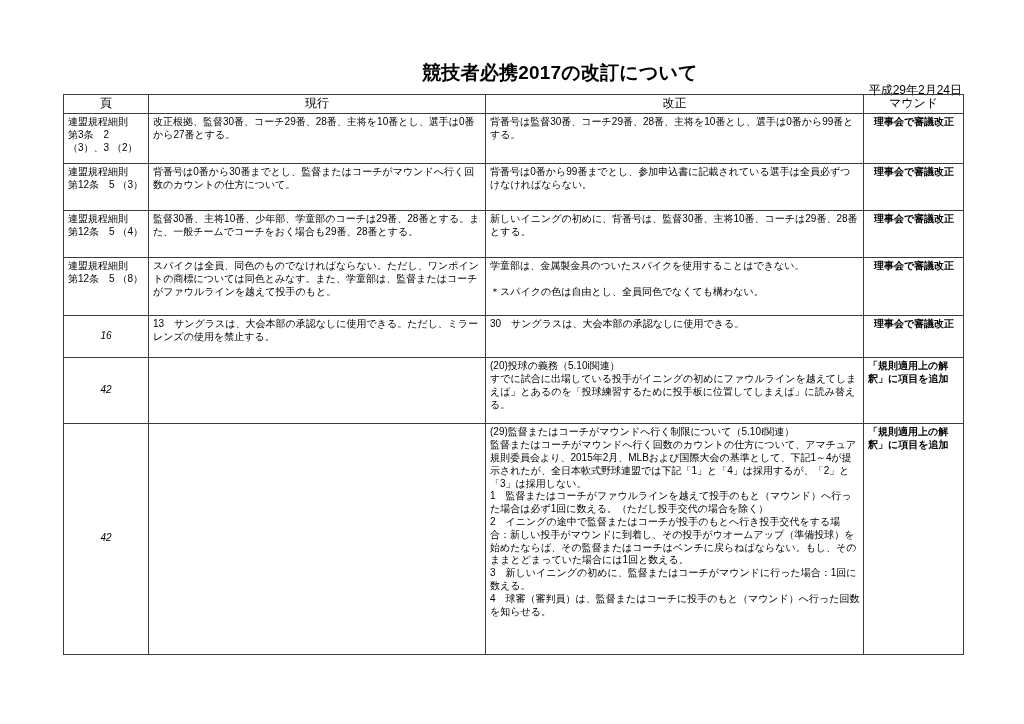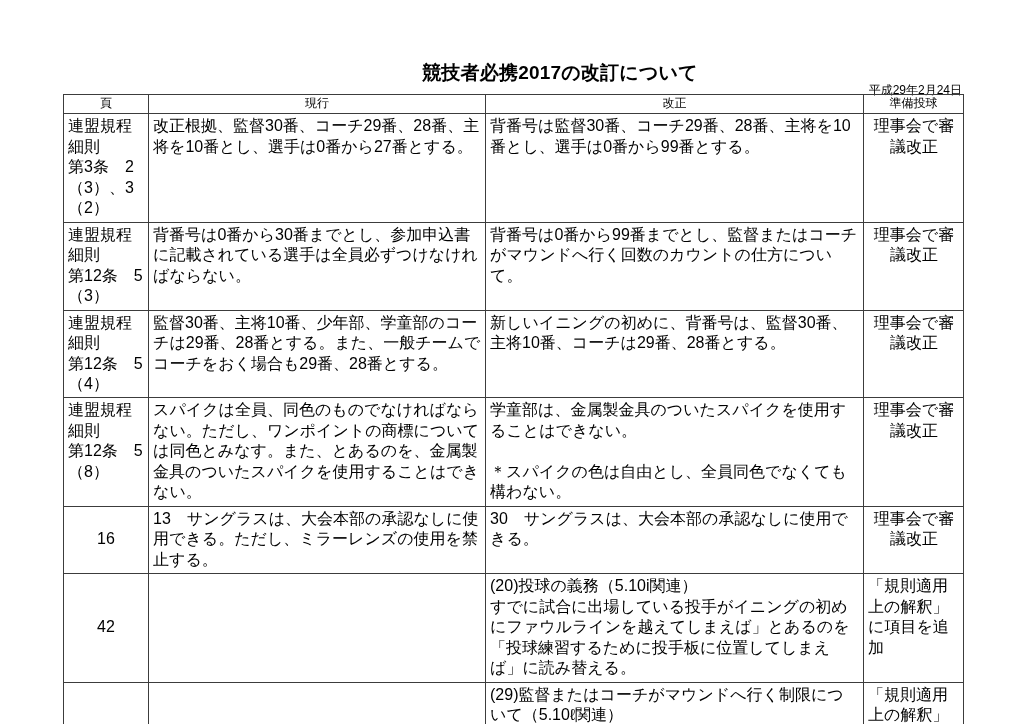--- a/index.html
+++ b/index.html
@@ -47,21 +47,21 @@
     top: 94px;
     width: 900px;
     border-collapse: collapse;
     table-layout: fixed;
   }
   table.revision-table th,
   table.revision-table td {
     border: 1px solid #3c3c3c;
     vertical-align: top;
     padding: 2px 3px 3px 4px;
-    font-size: 16px;
+    font-size: 10px;
     line-height: 1.28;
     word-break: break-all;
   }
   table.revision-table th {
     text-align: center;
     font-weight: normal;
     font-size: 12px;
     padding: 1px 2px 2px 2px;
     vertical-align: middle;
     height: 15px;
@@ -74,29 +74,31 @@
   td.page-cell {
     text-align: left;
     vertical-align: top;
     white-space: pre-line;
     padding-left: 5px;
   }
   td.page-cell.num {
     text-align: center;
     vertical-align: middle;
     padding-left: 3px;
+    font-style: italic;
   }
   td.body-cell {
     white-space: pre-line;
   }
   td.basis-cell {
     vertical-align: middle;
     text-align: left;
     white-space: pre-line;
     line-height: 1.3;
+    font-weight: bold;
   }
   td.basis-cell.center {
     text-align: center;
   }
   .empty-cell { }
   .tall-a { height: 44px; }
   .tall-b { height: 41px; }
   .tall-c { height: 41px; }
   .tall-d { height: 52px; }
   .tall-e { height: 36px; }
@@ -116,50 +118,50 @@
       <col class="c-page">
       <col class="c-cur">
       <col class="c-rev">
       <col class="c-basis">
     </colgroup>
     <thead>
       <tr>
         <th>頁</th>
         <th>現行</th>
         <th>改正</th>
-        <th>準備投球</th>
+        <th>マウンド</th>
       </tr>
     </thead>
     <tbody>
       <tr>
         <td class="page-cell tall-a">連盟規程細則
 第3条　2
 （3）、3 （2）</td>
         <td class="body-cell">改正根拠、監督30番、コーチ29番、28番、主将を10番とし、選手は0番から27番とする。</td>
         <td class="body-cell">背番号は監督30番、コーチ29番、28番、主将を10番とし、選手は0番から99番とする。</td>
         <td class="basis-cell center">理事会で審議改正</td>
       </tr>
       <tr>
         <td class="page-cell tall-b">連盟規程細則
 第12条　5 （3）</td>
-        <td class="body-cell">背番号は0番から30番までとし、参加申込書に記載されている選手は全員必ずつけなければならない。</td>
-        <td class="body-cell">背番号は0番から99番までとし、監督またはコーチがマウンドへ行く回数のカウントの仕方について。</td>
+        <td class="body-cell">背番号は0番から30番までとし、監督またはコーチがマウンドへ行く回数のカウントの仕方について。</td>
+        <td class="body-cell">背番号は0番から99番までとし、参加申込書に記載されている選手は全員必ずつけなければならない。</td>
         <td class="basis-cell center">理事会で審議改正</td>
       </tr>
       <tr>
         <td class="page-cell tall-c">連盟規程細則
 第12条　5 （4）</td>
         <td class="body-cell">監督30番、主将10番、少年部、学童部のコーチは29番、28番とする。また、一般チームでコーチをおく場合も29番、28番とする。</td>
         <td class="body-cell">新しいイニングの初めに、背番号は、監督30番、主将10番、コーチは29番、28番とする。</td>
         <td class="basis-cell center">理事会で審議改正</td>
       </tr>
       <tr>
         <td class="page-cell tall-d">連盟規程細則
 第12条　5 （8）</td>
-        <td class="body-cell">スパイクは全員、同色のものでなければならない。ただし、ワンポイントの商標については同色とみなす。また、とあるのを、金属製金具のついたスパイクを使用することはできない。</td>
+        <td class="body-cell">スパイクは全員、同色のものでなければならない。ただし、ワンポイントの商標については同色とみなす。また、学童部は、監督またはコーチがファウルラインを越えて投手のもと。</td>
         <td class="body-cell">学童部は、金属製金具のついたスパイクを使用することはできない。
 
 ＊スパイクの色は自由とし、全員同色でなくても構わない。</td>
         <td class="basis-cell center">理事会で審議改正</td>
       </tr>
       <tr>
         <td class="page-cell num tall-e">16</td>
         <td class="body-cell">13　サングラスは、大会本部の承認なしに使用できる。ただし、ミラーレンズの使用を禁止する。</td>
         <td class="body-cell">30　サングラスは、大会本部の承認なしに使用できる。</td>
         <td class="basis-cell center">理事会で審議改正</td>

